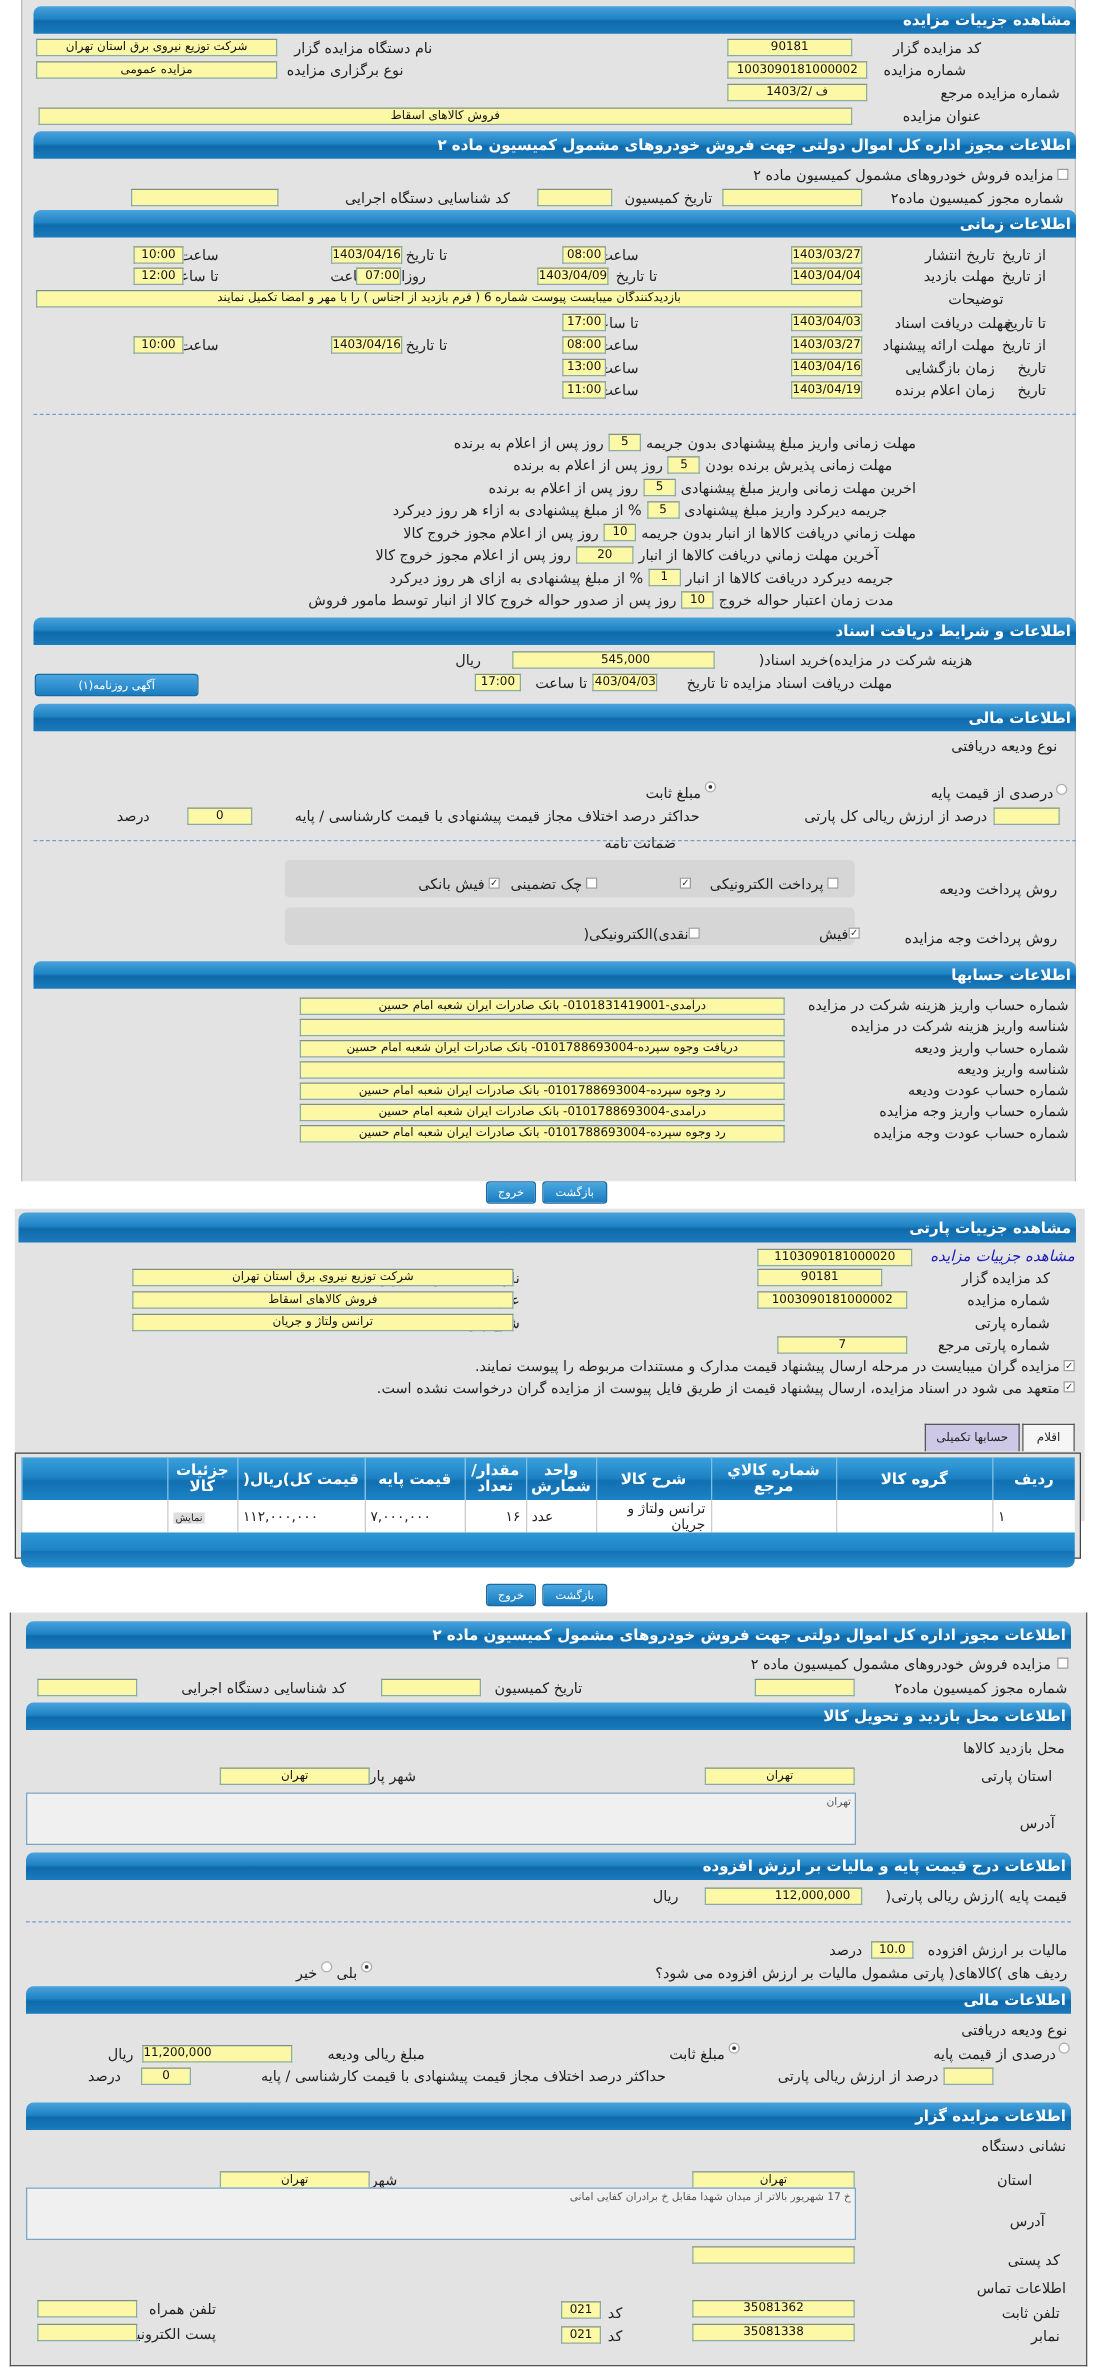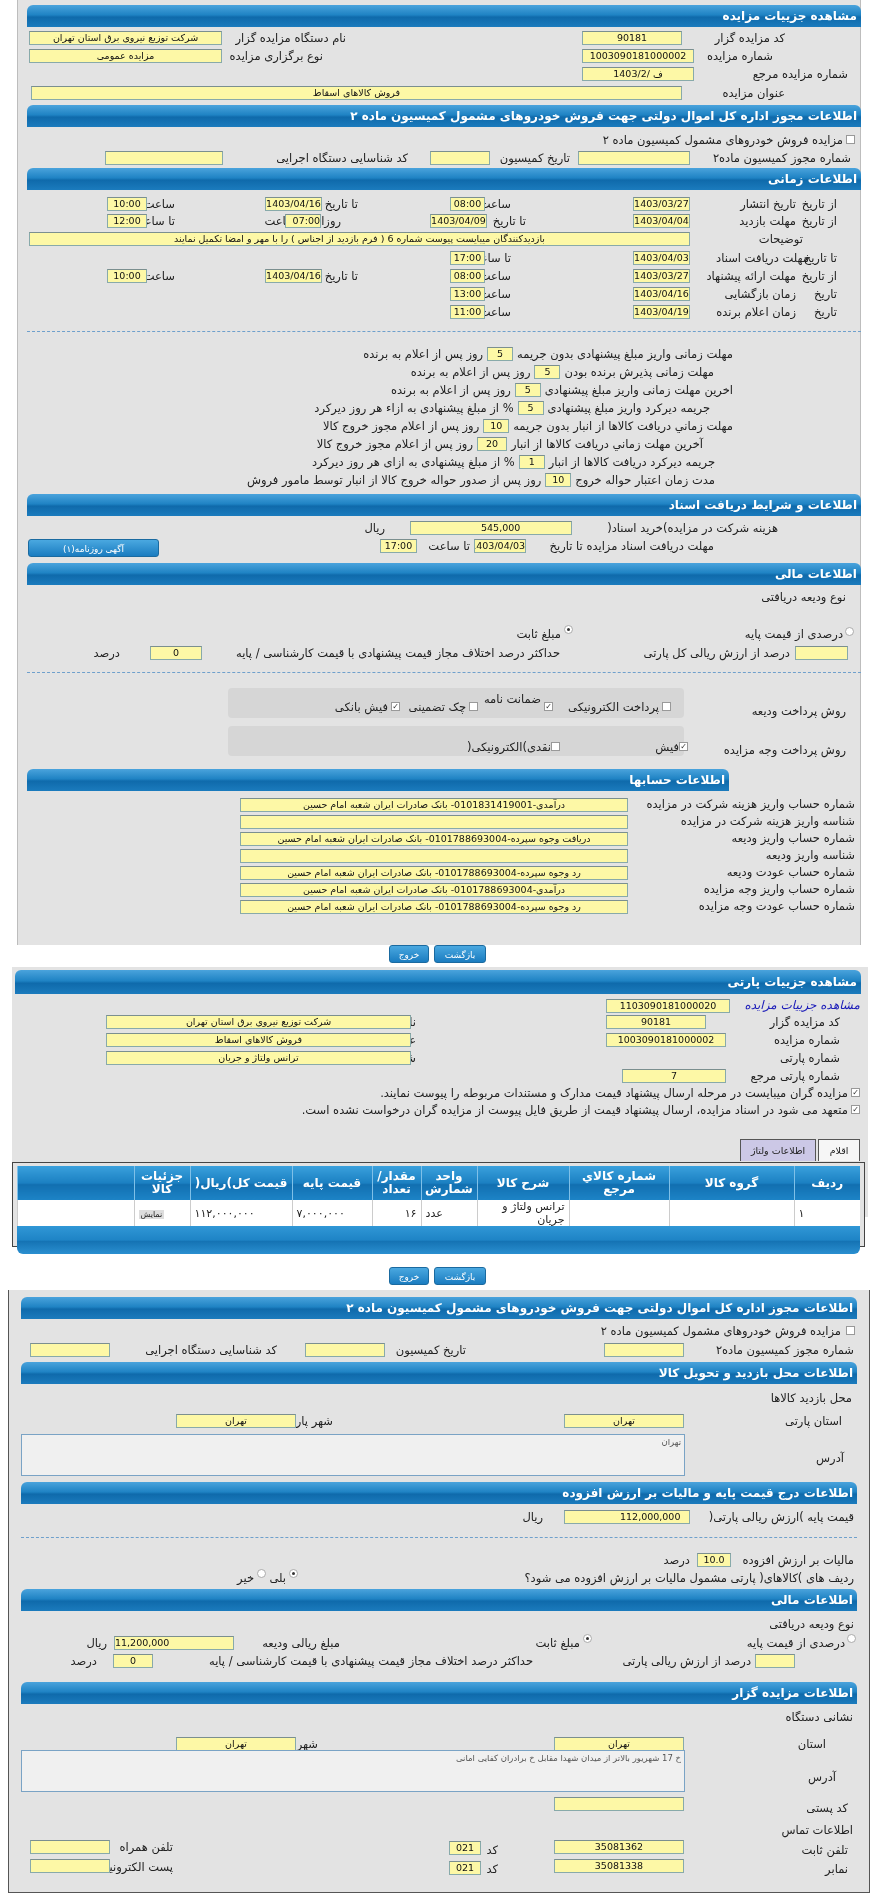--- a/index.html
+++ b/index.html
@@ -149,21 +149,21 @@
     <span class="fld" style="position:static;width:26px">5</span>
     <span class="lbl" style="position:static">% از مبلغ پیشنهادی به ازاء هر روز دیرکرد</span>
   </div>
   <div style="height:18px;display:flex;align-items:center;gap:4px;">
     <span class="lbl" style="position:static">مهلت زماني دريافت كالاها از انبار بدون جريمه</span>
     <span class="fld" style="position:static;width:26px">10</span>
     <span class="lbl" style="position:static">روز پس از اعلام مجوز خروج كالا</span>
   </div>
   <div style="height:18px;display:flex;align-items:center;gap:4px;padding-right:30px;">
     <span class="lbl" style="position:static">آخرين مهلت زماني دريافت كالاها از انبار</span>
-    <span class="fld" style="position:static;width:30px">20</span>
+    <span class="fld" style="position:static;width:46px">20</span>
     <span class="lbl" style="position:static">روز پس از اعلام مجوز خروج كالا</span>
   </div>
   <div style="height:18px;display:flex;align-items:center;gap:4px;padding-right:18px;">
     <span class="lbl" style="position:static">جریمه دیرکرد دریافت کالاها از انبار</span>
     <span class="fld" style="position:static;width:26px">1</span>
     <span class="lbl" style="position:static">% از مبلغ پیشنهادی به ازای هر روز دیرکرد</span>
   </div>
   <div style="height:18px;display:flex;align-items:center;gap:4px;padding-right:18px;">
     <span class="lbl" style="position:static">مدت زمان اعتبار حواله خروج</span>
     <span class="fld" style="position:static;width:26px">10</span>
@@ -193,34 +193,34 @@
 <div class="fld" style="left:150px;top:646px;width:52px;">0</div>
 <span class="lbl" style="right:758px;top:646px;">درصد</span>
 
 <div class="dots" style="left:27px;top:672px;width:834px;"></div>
 
 <span class="lbl" style="right:32px;top:704px;">روش پرداخت ودیعه</span>
 <div class="optbox" style="left:228px;top:688px;width:456px;height:30px;"></div>
 <div class="cb" style="right:207px;top:702px;"></div>
 <span class="lbl" style="right:219px;top:700px;">پرداخت الکترونیکی</span>
 <div class="cb" style="right:325px;top:702px;">✓</div>
-<span class="lbl" style="right:337px;top:692px;">ضمانت نامه</span>
+<span class="lbl" style="right:337px;top:667px;">ضمانت نامه</span>
 <div class="cb" style="right:400px;top:702px;"></div>
 <span class="lbl" style="right:412px;top:700px;">چک تضمینی</span>
 <div class="cb" style="right:478px;top:702px;">✓</div>
 <span class="lbl" style="right:490px;top:700px;">فیش بانکی</span>
 
 <span class="lbl" style="right:32px;top:743px;">روش پرداخت وجه مزایده</span>
 <div class="optbox" style="left:228px;top:726px;width:456px;height:30px;"></div>
 <div class="cb" style="right:190px;top:742px;">✓</div>
 <span class="lbl" style="right:199px;top:740px;">فیش</span>
 <div class="cb" style="right:318px;top:742px;"></div>
 <span class="lbl" style="right:327px;top:740px;">نقدی)الکترونیکی(</span>
 
-<div class="hdr" style="left:27px;top:769px;width:702px;">اطلاعات حسابها</div>
+<div class="hdr" style="left:27px;top:769px;width:834px;">اطلاعات حسابها</div>
 <div class="abs" style="left:240px;top:797px;width:620px;">
   <div style="height:17px;position:relative;">
       <span class="lbl" style="right:5px;top:0">شماره حساب واریز هزینه شرکت در مزایده</span>
       <div class="fld" style="left:0;top:1px;width:388px">درآمدی-0101831419001- بانک صادرات ایران شعبه امام حسین</div>
     </div>
   <div style="height:17px;position:relative;">
       <span class="lbl" style="right:5px;top:0">شناسه واریز هزینه شرکت در مزایده</span>
       <div class="fld" style="left:0;top:1px;width:388px"></div>
     </div>
   <div style="height:17px;position:relative;">
@@ -264,21 +264,21 @@
 <span class="lbl" style="right:462px;top:1051px;">شرح پارتی</span>
 <div class="fld" style="left:106px;top:1051px;width:305px;">ترانس ولتاژ و جریان</div>
 <span class="lbl" style="right:38px;top:1069px;">شماره پارتی مرجع</span>
 <div class="fld" style="left:622px;top:1069px;width:104px;">7</div>
 <div class="cb" style="right:18px;top:1088px;">✓</div>
 <span class="lbl" style="right:30px;top:1086px;">مزایده گران میبایست در مرحله ارسال پیشنهاد قیمت مدارک و مستندات مربوطه را پیوست نمایند.</span>
 <div class="cb" style="right:18px;top:1105px;">✓</div>
 <span class="lbl" style="right:30px;top:1103px;">متعهد می شود در اسناد مزایده، ارسال پیشنهاد قیمت از طریق فایل پیوست از مزایده گران درخواست نشده است.</span>
 
 <div class="tab" style="left:818px;top:1139px;width:42px;background:#f6f6f6;">اقلام پارتی</div>
-<div class="tab" style="left:740px;top:1139px;width:76px;background:#ccc8e6;">اطلاعات ولتاژ</div>
+<div class="tab" style="left:740px;top:1139px;width:76px;background:#ccc8e6;">حسابها تکمیلی</div>
 
 <div class="abs" style="left:12px;top:1162px;width:853px;height:85px;border:1px solid #444;background:#e3e3e3;padding:3px 4px;">
   <table class="grid">
     <thead>
       <tr>
         <th style="width:66px;">ردیف</th>
         <th style="width:125px;">گروه کالا</th>
         <th style="width:100px;">شماره کالاي مرجع</th>
         <th style="width:92px;">شرح کالا</th>
         <th style="width:56px;">واحد شمارش</th>

